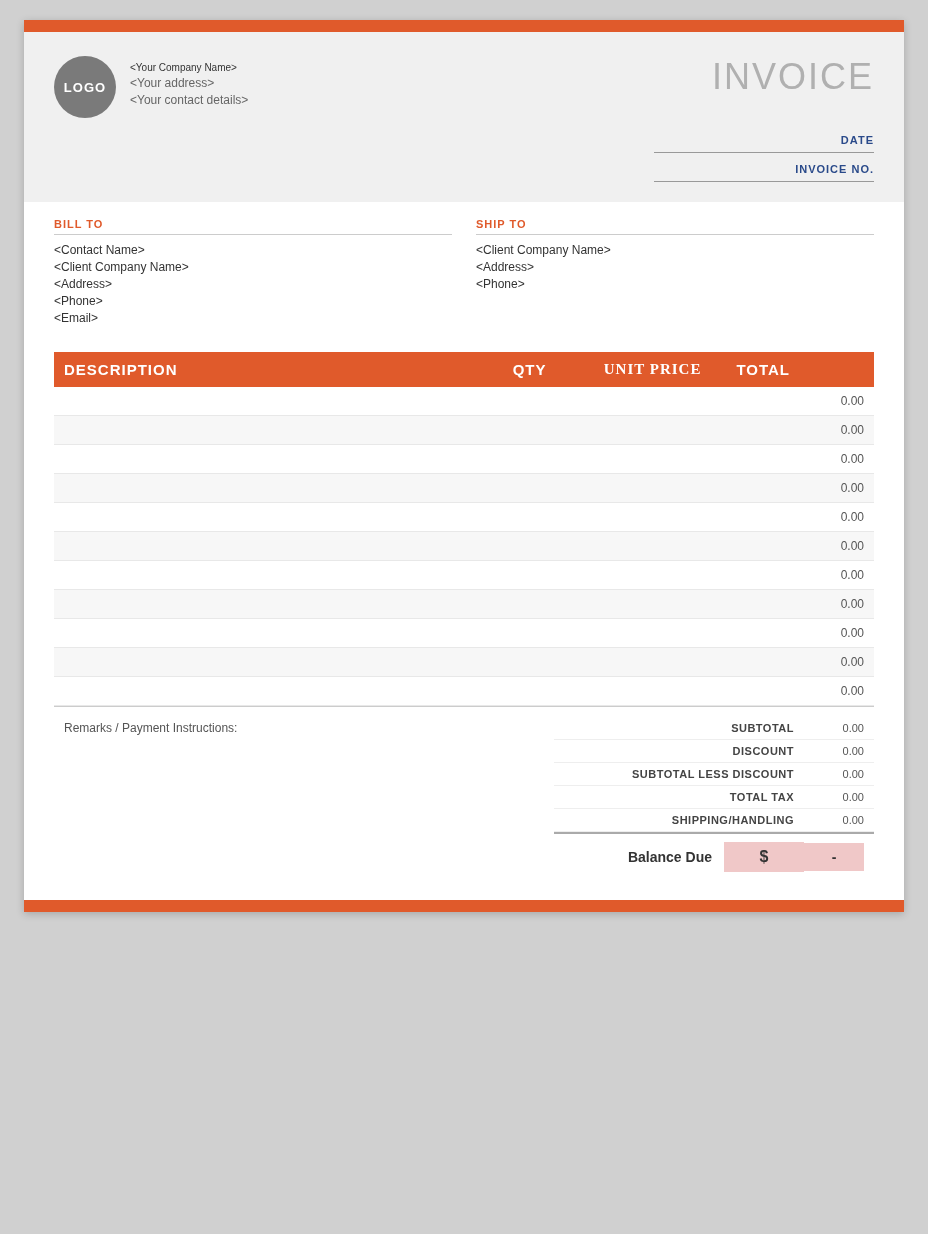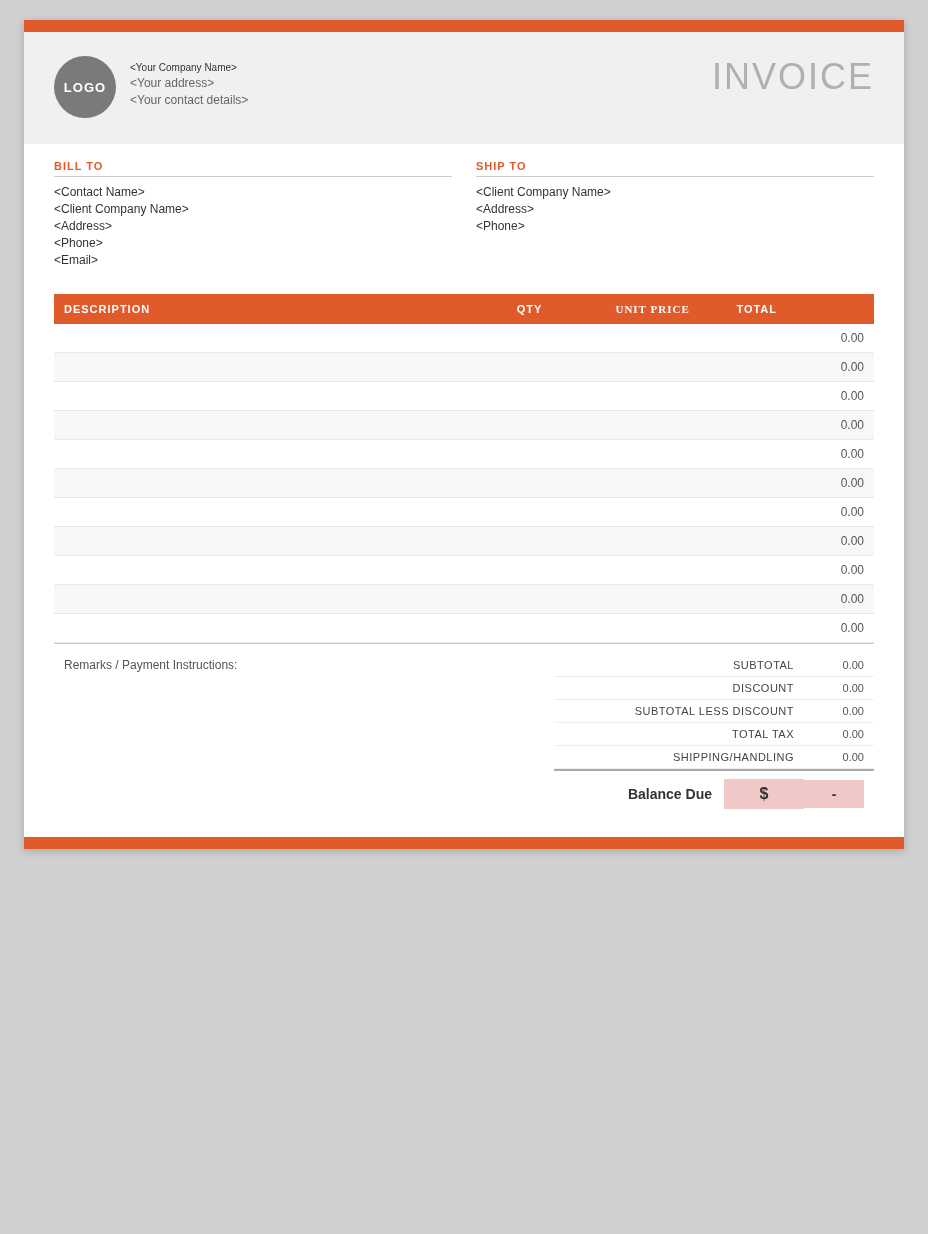--- a/index.html
+++ b/index.html
@@ -138,21 +138,21 @@
     .items-table {
       width: 100%;
       border-collapse: collapse;
       margin-bottom: 0;
     }
     .items-table thead tr {
       background: #e05a2b;
     }
     .items-table thead th {
       color: #fff;
-      font-size: 11px;
+      font-size: 15px;
       font-weight: bold;
       letter-spacing: 1px;
       padding: 9px 10px;
       text-align: center;
     }
     .items-table thead th.desc-col {
       text-align: left;
       width: 52%;
     }
     .items-table thead th.qty-col {
@@ -202,21 +202,21 @@
     }
     .summary-row {
       display: flex;
       justify-content: space-between;
       padding: 5px 10px;
       font-size: 11px;
       color: #333;
       border-bottom: 1px solid #eee;
     }
     .summary-row .s-label {
-      font-weight: normal;
+      font-weight: bold;
       letter-spacing: 0.5px;
       color: #444;
       text-align: right;
       flex: 1;
     }
     .summary-row .s-value {
       min-width: 70px;
       text-align: right;
       color: #555;
     }
@@ -269,20 +269,26 @@
       </div>
       <div class="company-info">
         <span class="company-name">&lt;Your Company Name&gt;</span>
         <span class="company-address">&lt;Your address&gt;</span>
         <span class="company-contact">&lt;Your contact details&gt;</span>
       </div>
     </div>
     <div class="invoice-right">
       <div class="invoice-title">INVOICE</div>
       <div class="invoice-meta">
+        <div class="meta-row">
+          <span class="meta-label">DATE</span>
+        </div>
+        <div class="meta-row">
+          <span class="meta-label">INVOICE NO.</span>
+        </div>
       </div>
     </div>
   </div>
 
   <div class="body-section">
 
 
     <div class="bill-ship-row">
       <div class="bill-col">
         <div class="section-header">BILL TO</div>

